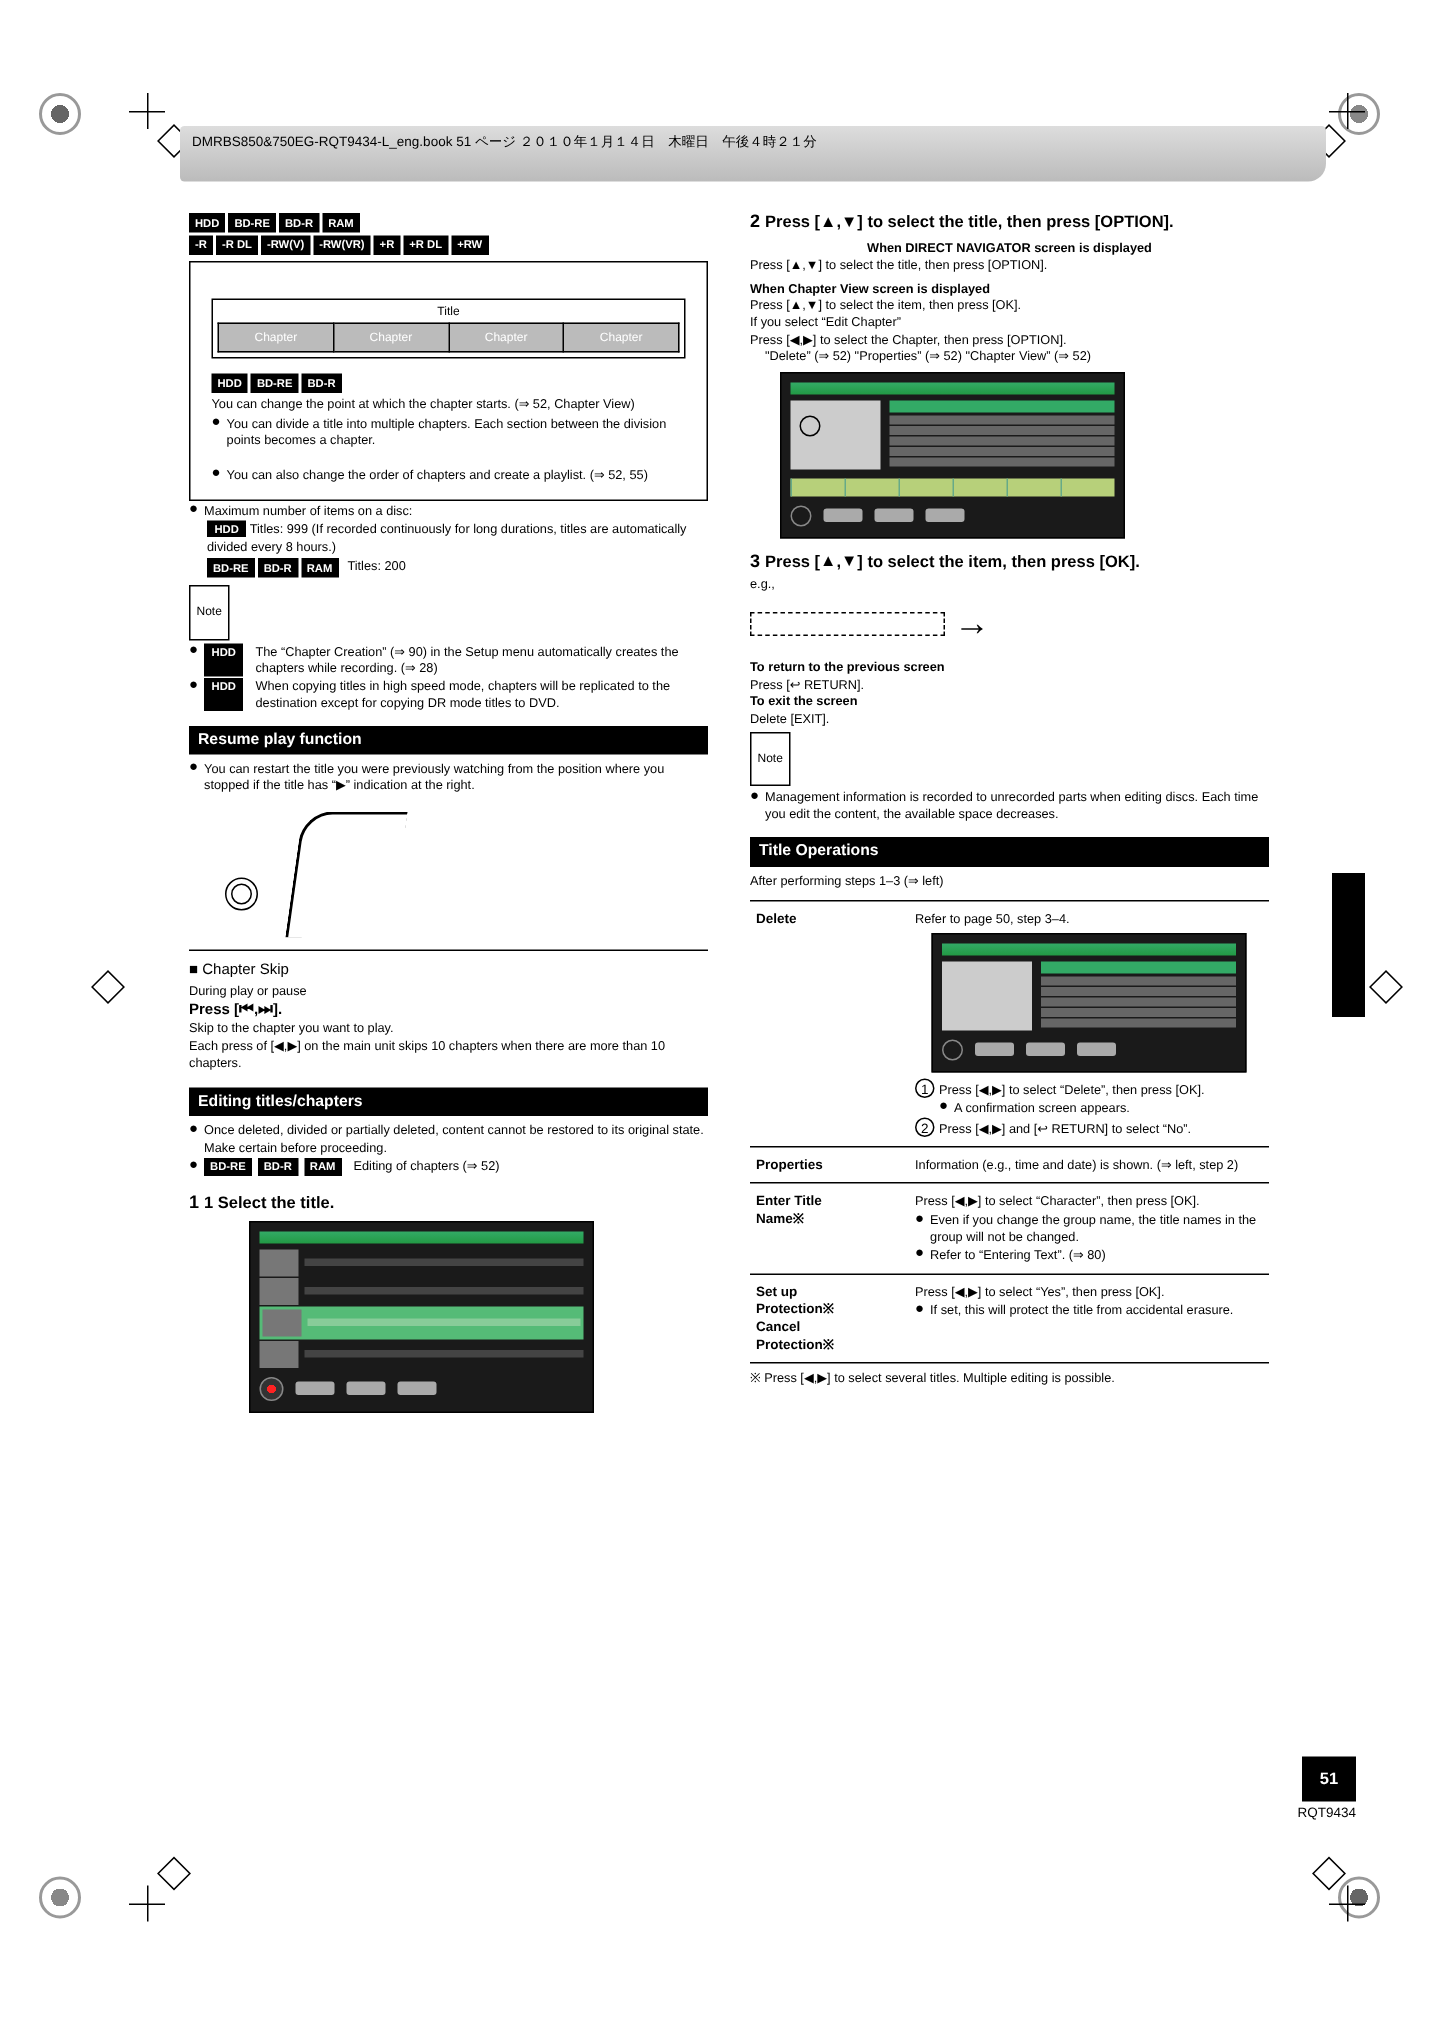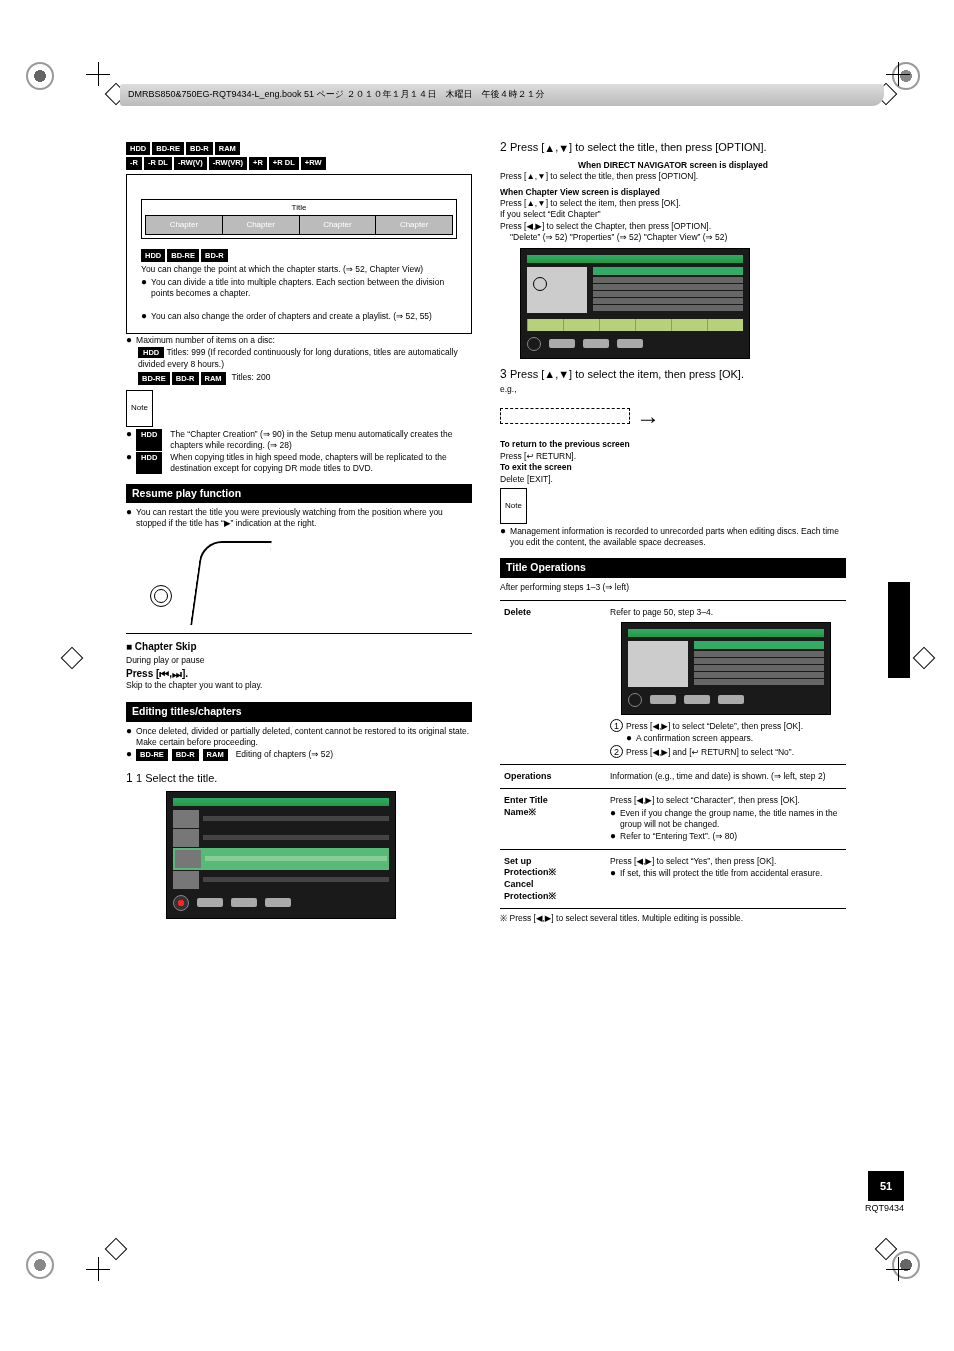--- a/index.html
+++ b/index.html
@@ -23,42 +23,42 @@
   .reg-mark.tr .circle, .reg-mark.bl .circle { background: radial-gradient(circle, #888 0 6px, transparent 6px); }
   
   .cross { position: absolute; width: 24px; height: 24px; }
   .cross::before, .cross::after { content:""; position:absolute; background:#000; }
   .cross::before { left:50%; top:0; width:1px; height:100%; }
   .cross::after  { top:50%; left:0; height:1px; width:100%; }
   .inner-cross { position:absolute; width:16px; height:16px; }
   .inner-cross .diamond { width:16px; height:16px; transform:rotate(45deg); border:1px solid #000; }
 
   .header-strip {
-    position: absolute; top: 84px; left: 120px; right: 70px; height: 22px;
+    position: absolute; top: 84px; left: 120px; right: 70px; height: 37px;
     background: linear-gradient(#ddd,#bbb);
     font-size: 9px; color:#000; padding:5px 8px;
     border-radius: 3px 3px 12px 3px;
   }
   .content { position: absolute; top: 140px; left: 126px; width: 720px; display:flex; gap:28px; }
   .col { width: 346px; }
   .right-gutter-black { position:absolute; right:44px; top:582px; width:22px; height:96px; background:#000;}
   .page-num-box { position:absolute; right:50px; bottom:150px; width:36px; height:30px; background:#000; color:#fff; font-size:11px; font-weight:bold; display:flex; align-items:center; justify-content:center;}
   .footer-code { position:absolute; right:50px; bottom:136px; font-size:9px; }
 
   
   .chip-row { display:flex; flex-wrap:wrap; gap:2px; margin:2px 0; }
   .chip { background:#000; color:#fff; font-size:7.5px; font-weight:bold; padding:1.5px 4px; }
   .note-chip { display:inline-block; border:1px solid #000; font-size:8px; padding:12px 4px; margin:3px 0 1px;}
   .bullet { display:flex; gap:4px; font-size:8.5px; margin:1px 0;}
   .bullet .dot { font-size:10px; line-height:1;}
   .fine { font-size:8.5px; line-height:1.35; }
 
   
   .section-bar { background:#000; color:#fff; font-size:10.5px; font-weight:bold; padding:3px 6px; margin-top:10px; margin-bottom:4px;}
-  .subhead { font-size:10px; font-weight:bold; margin:6px 0 2px;}
+  .subhead { font-size:10px; font-weight:normal; margin:6px 0 2px;}
 
   
   .title-diagram { border:1px solid #000; padding:24px 14px 10px 14px; margin-top:4px; font-size:8.5px;}
   .title-diagram .frame { border:1px solid #000; padding:3px; }
   .title-diagram .inner-title { text-align:center; font-size:8px; margin-bottom:2px;}
   .title-diagram table { width:100%; border-collapse:collapse;}
   .title-diagram td { border:1px solid #000; background:#bbb; color:#fff; font-size:8px; text-align:center; padding:4px 0;}
   .td-note { margin-top:10px; font-size:8px;}
 
   
@@ -86,21 +86,21 @@
   .inst-table .ibody { flex:1; padding:6px 4px; font-size:8.5px;margin-left:22px; }
   .inst-table .ibody .mock-panel{width:210px; margin-left:auto; margin-right:auto;}
 
   .tri { display:inline-block; font-size:11px; line-height:1; vertical-align:middle;}
   .hint-arrow { font-size:24px; font-weight:bold; margin-left:6px;}
   .dash-box { border:1px dashed #000; height:16px; width:130px; display:inline-block; vertical-align:middle;}
   .badge-hdd{ background:#000; color:#fff; padding:1px 5px; font-size:7.5px; font-weight:bold;}
 
   .circle-num { display:inline-block; width:13px; height:13px; border:1px solid #000; border-radius:50%; text-align:center; font-size:9px; line-height:12px; margin-right:3px;}
 
-  .narrow-heading{ font-size:12px; font-weight:normal; margin-bottom:2px;}
+  .narrow-heading{ font-size:12px; font-weight:bold; margin-bottom:2px;}
 </style>
 </head>
 <body>
 <div class="page">
 
 <div class="reg-mark tl">
       <div class="circle"></div>
     </div>
 <div class="reg-mark tr">
       <div class="circle"></div>
@@ -227,20 +227,21 @@
     <div class="illus">
       <div class="ball"></div>
       <div class="player"></div>
     </div>
     <hr class="thin">
 
     <div class="subhead">■ Chapter Skip</div>
     <div class="fine">During play or pause</div>
     <div class="fine" style="font-weight:bold; font-size:10px;">Press [<span class="tri">⏮</span>,<span class="tri">⏭</span>].</div>
     <div class="fine">Skip to the chapter you want to play.</div>
+    <div class="fine">Each press of [◀,▶] on the main unit skips 10 chapters when there are more than 10 chapters.</div>
 
     <div class="section-bar">Editing titles/chapters</div>
     <div class="bullet">
           <span class="dot">●</span>
           <span>Once deleted, divided or partially deleted, content cannot be restored to its original state. Make certain before proceeding.</span>
         </div>
     <div class="bullet">
           <span class="dot">●</span>
       <span class="chip">BD-RE</span>
       <span class="chip">BD-R</span>
@@ -365,21 +366,21 @@
           </div>
           <div><span class="circle-num">1</span><span>Press [◀,▶] to select “Delete”, then press [OK].</span></div>
           <div class="bullet" style="padding-left:16px;">
                 <span class="dot">●</span>
                 <span>A confirmation screen appears.</span>
               </div>
           <div><span class="circle-num">2</span><span>Press [◀,▶] and [↩ RETURN] to select “No”.</span></div>
         </div>
       </div>
       <div class="irow">
-        <div class="ilabel">Operations</div>
+        <div class="ilabel">Properties</div>
         <div class="ibody">Information (e.g., time and date) is shown. (⇒ left, step 2)</div>
       </div>
       <div class="irow">
         <div class="ilabel">Enter Title Name※</div>
         <div class="ibody">
           <div>Press [◀,▶] to select “Character”, then press [OK].</div>
           <div class="bullet">
                 <span class="dot">●</span>
                 <span>Even if you change the group name, the title names in the group will not be changed.</span>
               </div>

